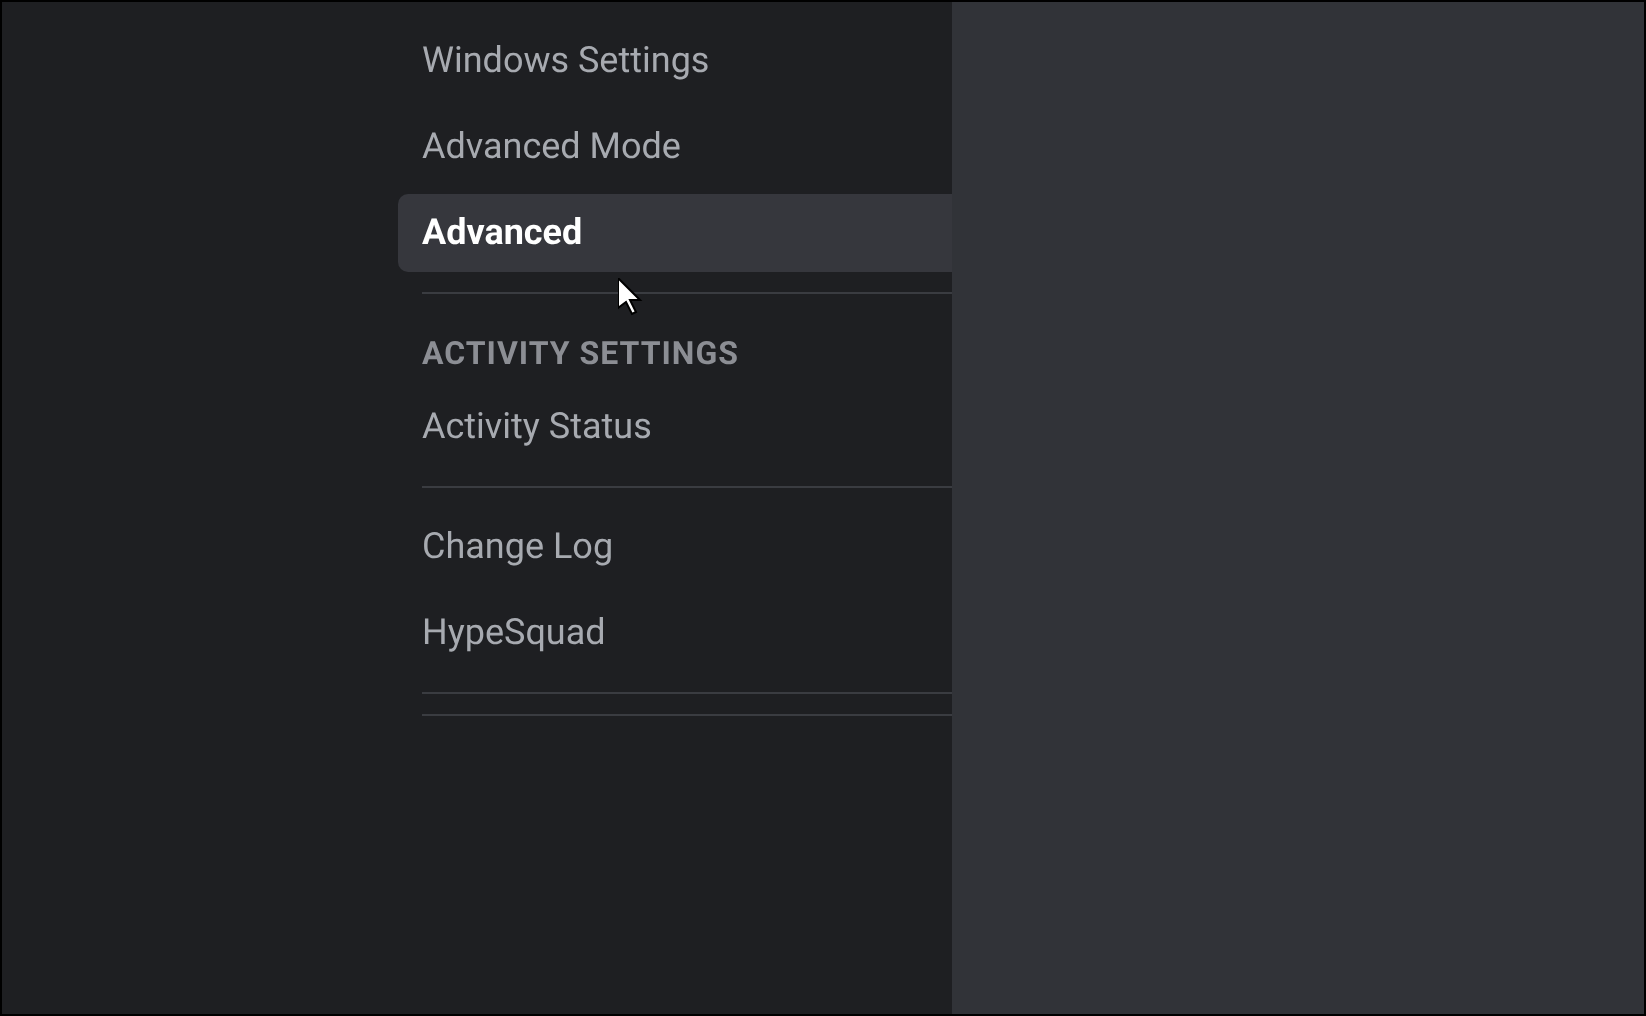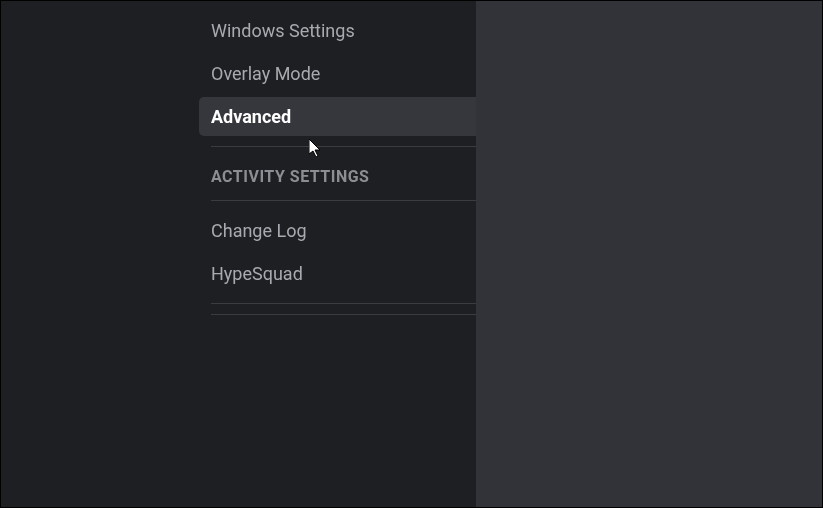--- a/index.html
+++ b/index.html
@@ -85,30 +85,33 @@
     }
   </style>
 </head>
 <body>
 
 <div class="sidebar">
   <div class="menu-item first-item">
     <span>Windows Settings</span>
   </div>
   <div class="menu-item">
-    <span>Overlay Mode</span>
+    <span>Advanced Mode</span>
   </div>
   <div class="menu-item active">
     <span>Advanced</span>
   </div>
 
   <div class="divider"></div>
 
   <div class="section-header">Activity Settings</div>
 
+  <div class="menu-item">
+    <span>Activity Status</span>
+  </div>
 
   <div class="divider"></div>
 
   <div class="menu-item">
     <span>Change Log</span>
   </div>
   <div class="menu-item">
     <span>HypeSquad</span>
   </div>
 

